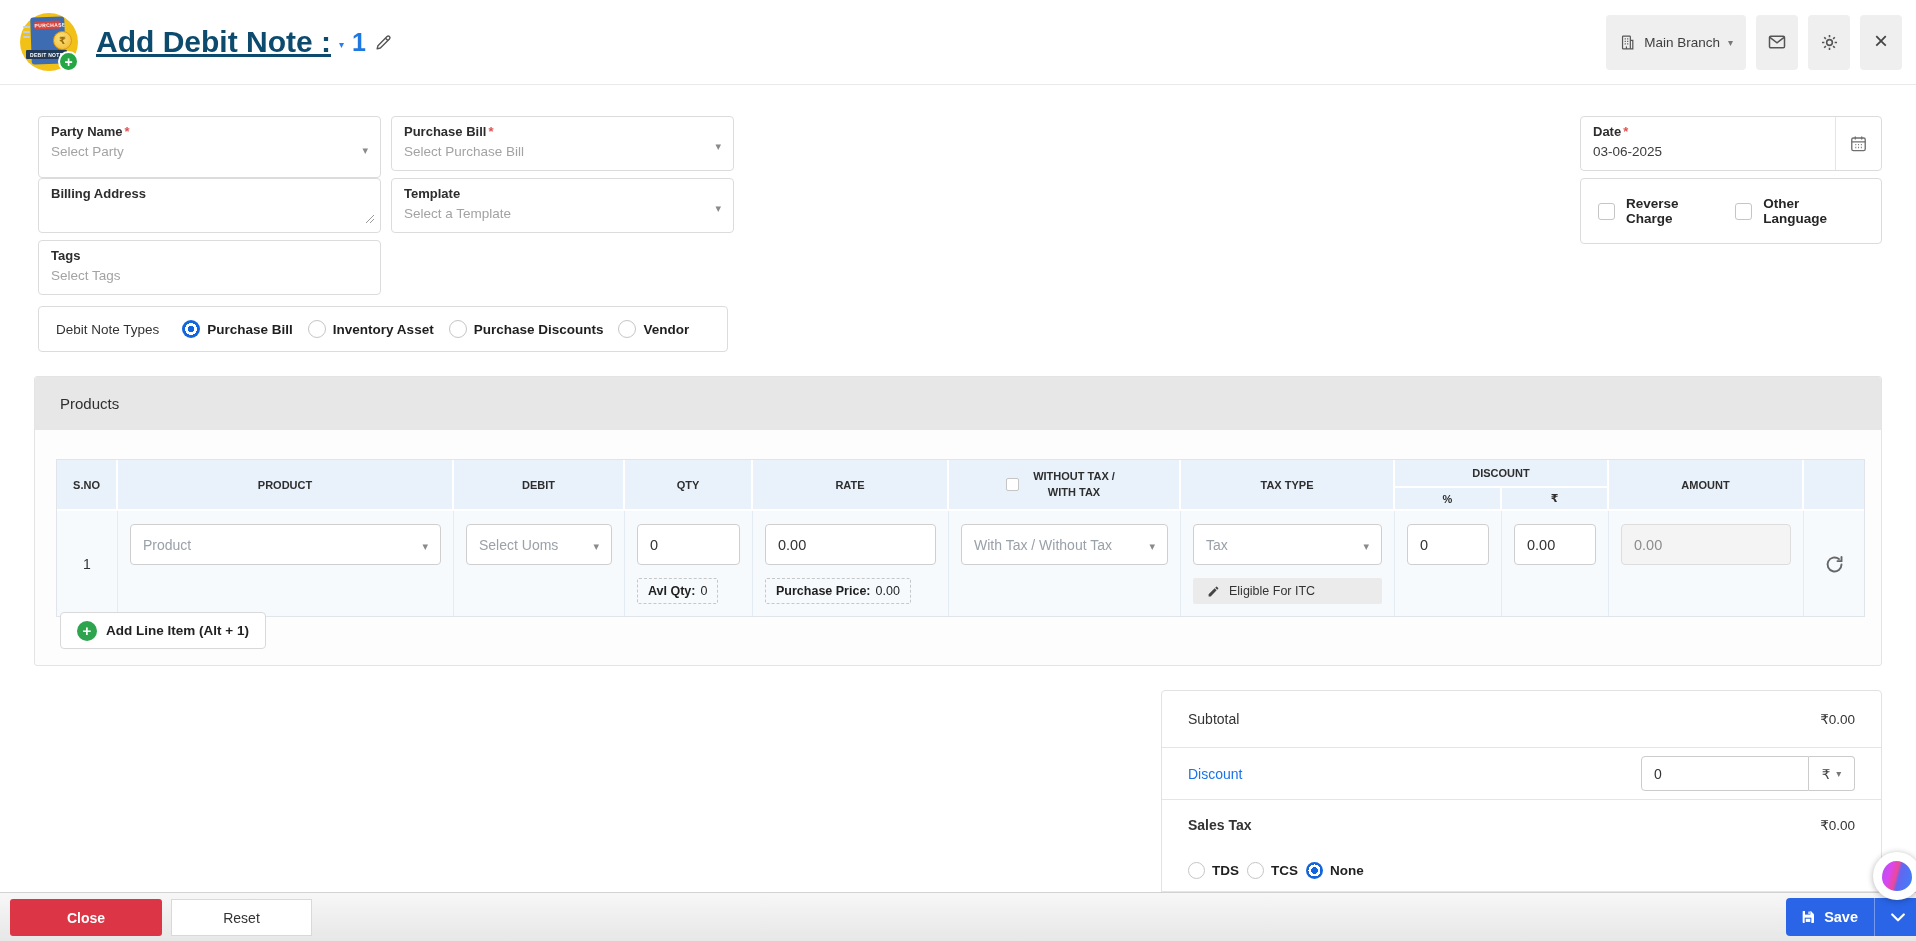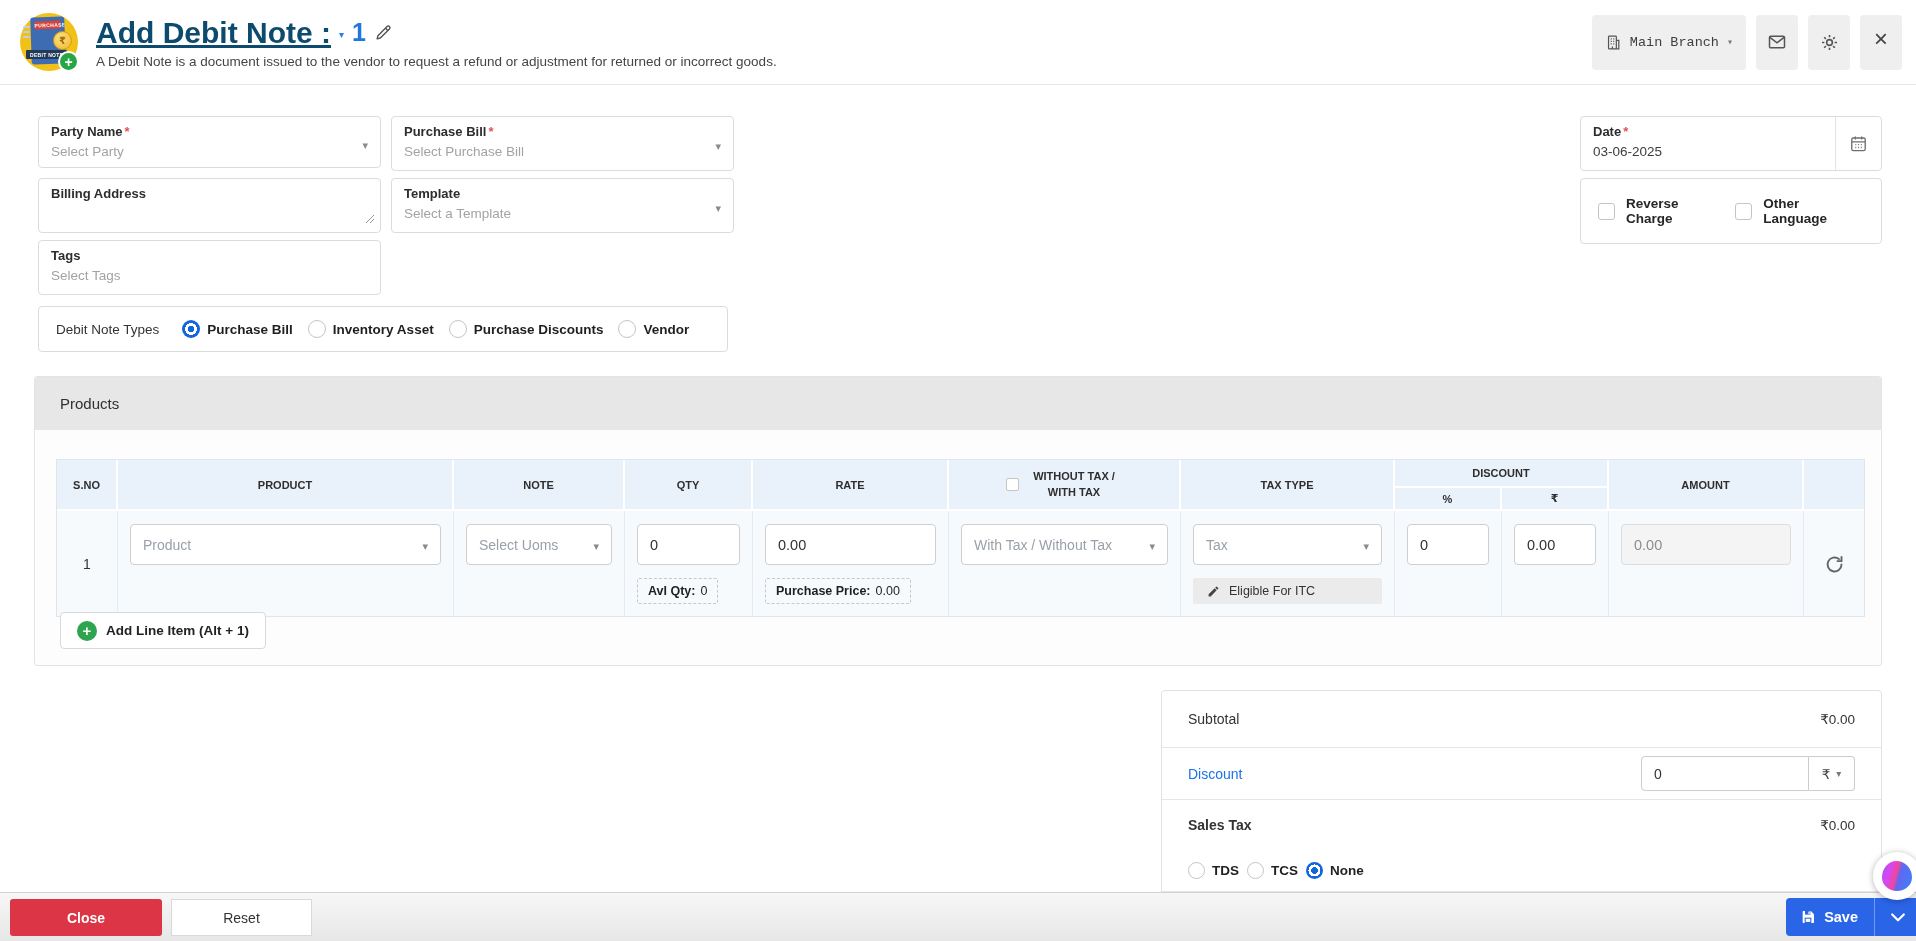--- a/index.html
+++ b/index.html
@@ -29,34 +29,34 @@
                justify-content:center; font-size:14px; font-weight:bold; line-height:1; }
   .title-block { margin-left:18px; }
   .title-row { display:flex; align-items:center; gap:8px; }
   .page-title { font-size:30px; font-weight:bold; color:#0c4a6e;text-decoration:underline; }
   .num-caret { color:#2b7de9; font-size:10px; transform:translateY(2px); }
   .doc-num { font-size:25px; font-weight:bold; color:#1f78e0; }
   .subtitle { font-size:13.5px; color:#454545; margin-top:4px; }
   .hdr-actions { margin-left:auto; display:flex; align-items:center; gap:10px; }
   .hbtn { background:#efefef; border:none; border-radius:4px; height:55px; display:flex;
           align-items:center; justify-content:center; color:#4c4c4c; cursor:pointer;
-          font-family:Liberation Mono, monospace; }
+          font-family:Liberation Sans, sans-serif; }
   .hbtn.branch { padding:0 13px; gap:8px; font-size:13.5px; font-weight:500; color:#3f3f3f; }
   .hbtn.iconbtn { width:42px; }
   .mini-caret { font-size:10px; color:#777; }
   .x-glyph { font-size:24px; color:#444; line-height:1; margin-top:-2px; }
 
   
   .card { position:absolute; background:#fff; border:1px solid #dcdcdc; border-radius:4px; padding:7px 12px; }
   .lbl { font-size:13px; font-weight:bold; color:#2d2d2d; line-height:1.3; }
   .req { color:#e05252; margin-left:2px; font-weight:bold; }
   .ph { font-size:13.5px; color:#a3a3a3; margin-top:3px; white-space:nowrap; overflow:hidden; }
   .val { font-size:13.5px; color:#3c3c3c; margin-top:3px; }
   .sel-caret { position:absolute; right:12px; top:55%; transform:translateY(-50%); color:#8a8a8a; font-size:11px; }
-  #card-party   { left:38px;  top:116px; width:343px; height:52px; }
+  #card-party   { left:38px;  top:116px; width:343px; height:62px; }
   #card-bill    { left:391px; top:116px; width:343px; height:55px; }
   #card-date    { left:1580px; top:116px; width:302px; height:55px; padding-right:58px; }
   .date-side { position:absolute; right:0; top:0; width:46px; height:100%; border-left:1px solid #e4e4e4;
                display:flex; align-items:center; justify-content:center; color:#6f6f6f; cursor:pointer; }
   #card-billing { left:38px;  top:178px; width:343px; height:55px; }
   .resize-glyph { position:absolute; right:5px; bottom:4px; }
   #card-template{ left:391px; top:178px; width:343px; height:55px; }
   #card-checks  { left:1580px; top:178px; width:302px; height:66px; display:flex; flex-direction:row;
                   justify-content:center; gap:9px; padding:8px 17px; }
   .chk-row { display:flex; align-items:center; gap:11px; cursor:pointer; }
@@ -176,21 +176,20 @@
         <span class="page-title">Add Debit Note :</span>
         <span class="num-caret">▾</span>
         <span class="doc-num">1</span>
         <span style="display:flex;">
           <svg viewBox="0 0 24 24" width="19" height="19" fill="none" stroke="#555" stroke-width="1.8" stroke-linejoin="round">
               <path d="M4 20l1-4L16.5 4.5a2.1 2.1 0 0 1 3 3L8 19l-4 1z"></path>
               <path d="M14.5 6.5l3 3"></path>
             </svg>
         </span>
       </div>
-      <div class="subtitle">A Debit Note is a document issued to the vendor to request a refund or adjustment for returned or incorrect goods.</div>
     </div>
     <div class="hdr-actions">
       <button class="hbtn branch">
         <span style="display:flex;">
           <svg viewBox="0 0 24 24" width="17" height="17" fill="none" stroke="#555" stroke-width="1.7">
               <rect x="5" y="3" width="11" height="18" rx="1"></rect>
               <path d="M16 9h3.5v12H16"></path>
               <path d="M8 7h1.6M11.5 7h1.6M8 10.5h1.6M11.5 10.5h1.6M8 14h1.6M11.5 14h1.6"></path>
               <path d="M10.5 21v-3.5"></path>
             </svg>
@@ -297,21 +296,21 @@
     </span>
   </div>
 
   <section id="products">
     <div class="p-hdr">Products</div>
 
     <div class="tbl">
       <div class="thead">
         <div class="th">S.NO</div>
         <div class="th">PRODUCT</div>
-        <div class="th">NOTE</div>
+        <div class="th">DEBIT</div>
         <div class="th">QTY</div>
         <div class="th">RATE</div>
         <div class="th th-taxmode">
           <span class="chk"></span>
           <div class="twolines">WITHOUT TAX / WITH TAX</div>
         </div>
         <div class="th">TAX TYPE</div>
         <div class="th th-discount">
           <div class="disc-top">DISCOUNT</div>
           <div class="disc-sub">

